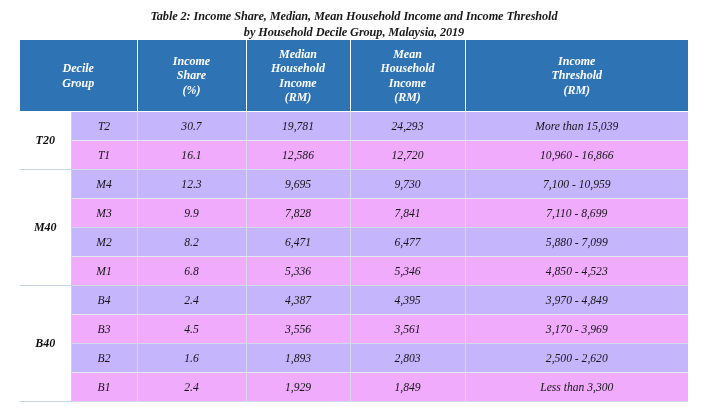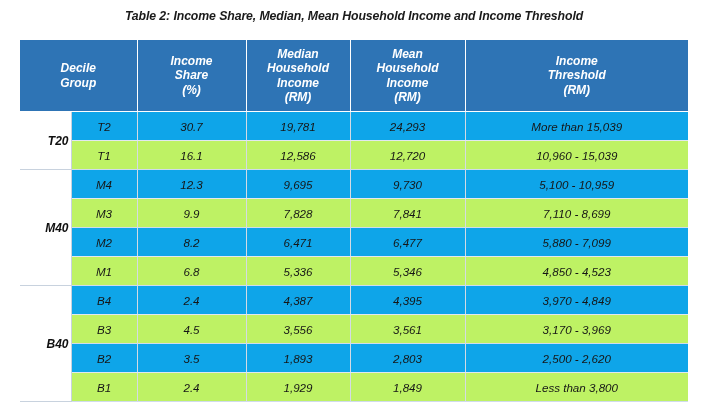--- a/index.html
+++ b/index.html
@@ -11,20 +11,21 @@
     height: 412px;
     background: #ffffff;
     font-family: "Liberation Sans", sans-serif;
     overflow: hidden;
   }
 
   .page {
     position: relative;
     width: 718px;
     height: 352px;
+    font-family: Liberation Serif, serif;
   }
 
   
   .title-block {
     position: absolute;
     left: 20px;
     top: 9px;
     width: 668px;
     text-align: center;
     font-weight: bold;
@@ -75,34 +76,34 @@
     vertical-align: middle;
     font-style: italic;
     color: #161616;
     border-right: 1px solid #d4dbe4;
     border-bottom: 1px solid #e2e8f0;
     padding: 0 2px;
     white-space: nowrap;
   }
   tbody td.last-col { border-right: none; margin-left: 28px; }
 
-  tbody tr.stripe td { background: #bef264; border-bottom-color: #d0dcec; }
-  tbody tr.plain td  { background: #0ea5e9; }
+  tbody tr.stripe td { background: #f0abfc; border-bottom-color: #d0dcec; }
+  tbody tr.plain td  { background: #c4b5fd; }
 
   
   td.group-cell {
     background: #ffffff !important;
     font-weight: bold;
     font-style: italic;
     font-size: 12px;
     color: #0f0f0f;
     border-right: 1px solid #c8d2de;
     border-bottom: 1px solid #c8d2de;
   }
-  td.group-cell.group-last { border-bottom: 1px solid #c8d2de; text-align: right; }
+  td.group-cell.group-last { border-bottom: 1px solid #c8d2de; }
 
   
   .frame-top {
     position: absolute; left: 20px; top: 40px;
     width: 668px; height: 1.5px; background: #2e74b5;
   }
   .frame-left {
     position: absolute; left: 20px; top: 40px;
     width: 1px; height: 352px; background: #c8d2de;
   }
@@ -115,20 +116,21 @@
     width: 668px; height: 1px; background: #c8d2de;
   }
 </style>
 </head>
 <body>
 
 <div class="page">
 
   <div class="title-block">
     <span class="title-line">Table 2: Income Share, Median, Mean Household Income and Income Threshold</span>
+    <span class="title-line">by Household Decile Group, Malaysia, 2019</span>
   </div>
 
   <div class="frame-top"></div>
   <div class="frame-left"></div>
   <div class="frame-right"></div>
   <div class="frame-bottom"></div>
 
   <div class="table-wrap">
     <table class="data-table">
       <colgroup>
@@ -176,29 +178,29 @@
             <td>30.7</td>
             <td>19,781</td>
             <td>24,293</td>
             <td class="last-col">More than 15,039</td>
           </tr>
           <tr class="stripe">
             <td>T1</td>
             <td>16.1</td>
             <td>12,586</td>
             <td>12,720</td>
-            <td class="last-col">10,960 - 15,039</td>
+            <td class="last-col">10,960 - 16,866</td>
           </tr>
           <tr class="plain">
             <td class="group-cell group-last" rowspan="4">M40</td>
             <td>M4</td>
             <td>12.3</td>
             <td>9,695</td>
             <td>9,730</td>
-            <td class="last-col">5,100 - 10,959</td>
+            <td class="last-col">7,100 - 10,959</td>
           </tr>
           <tr class="stripe">
             <td>M3</td>
             <td>9.9</td>
             <td>7,828</td>
             <td>7,841</td>
             <td class="last-col">7,110 - 8,699</td>
           </tr>
           <tr class="plain">
             <td>M2</td>
@@ -224,29 +226,29 @@
           </tr>
           <tr class="stripe">
             <td>B3</td>
             <td>4.5</td>
             <td>3,556</td>
             <td>3,561</td>
             <td class="last-col">3,170 - 3,969</td>
           </tr>
           <tr class="plain">
             <td>B2</td>
-            <td>3.5</td>
+            <td>1.6</td>
             <td>1,893</td>
             <td>2,803</td>
             <td class="last-col">2,500 - 2,620</td>
           </tr>
           <tr class="stripe">
             <td>B1</td>
             <td>2.4</td>
             <td>1,929</td>
             <td>1,849</td>
-            <td class="last-col">Less than 3,800</td>
+            <td class="last-col">Less than 3,300</td>
           </tr>
         </tbody>
     </table>
   </div>
 
 </div>
 
 </body></html>

